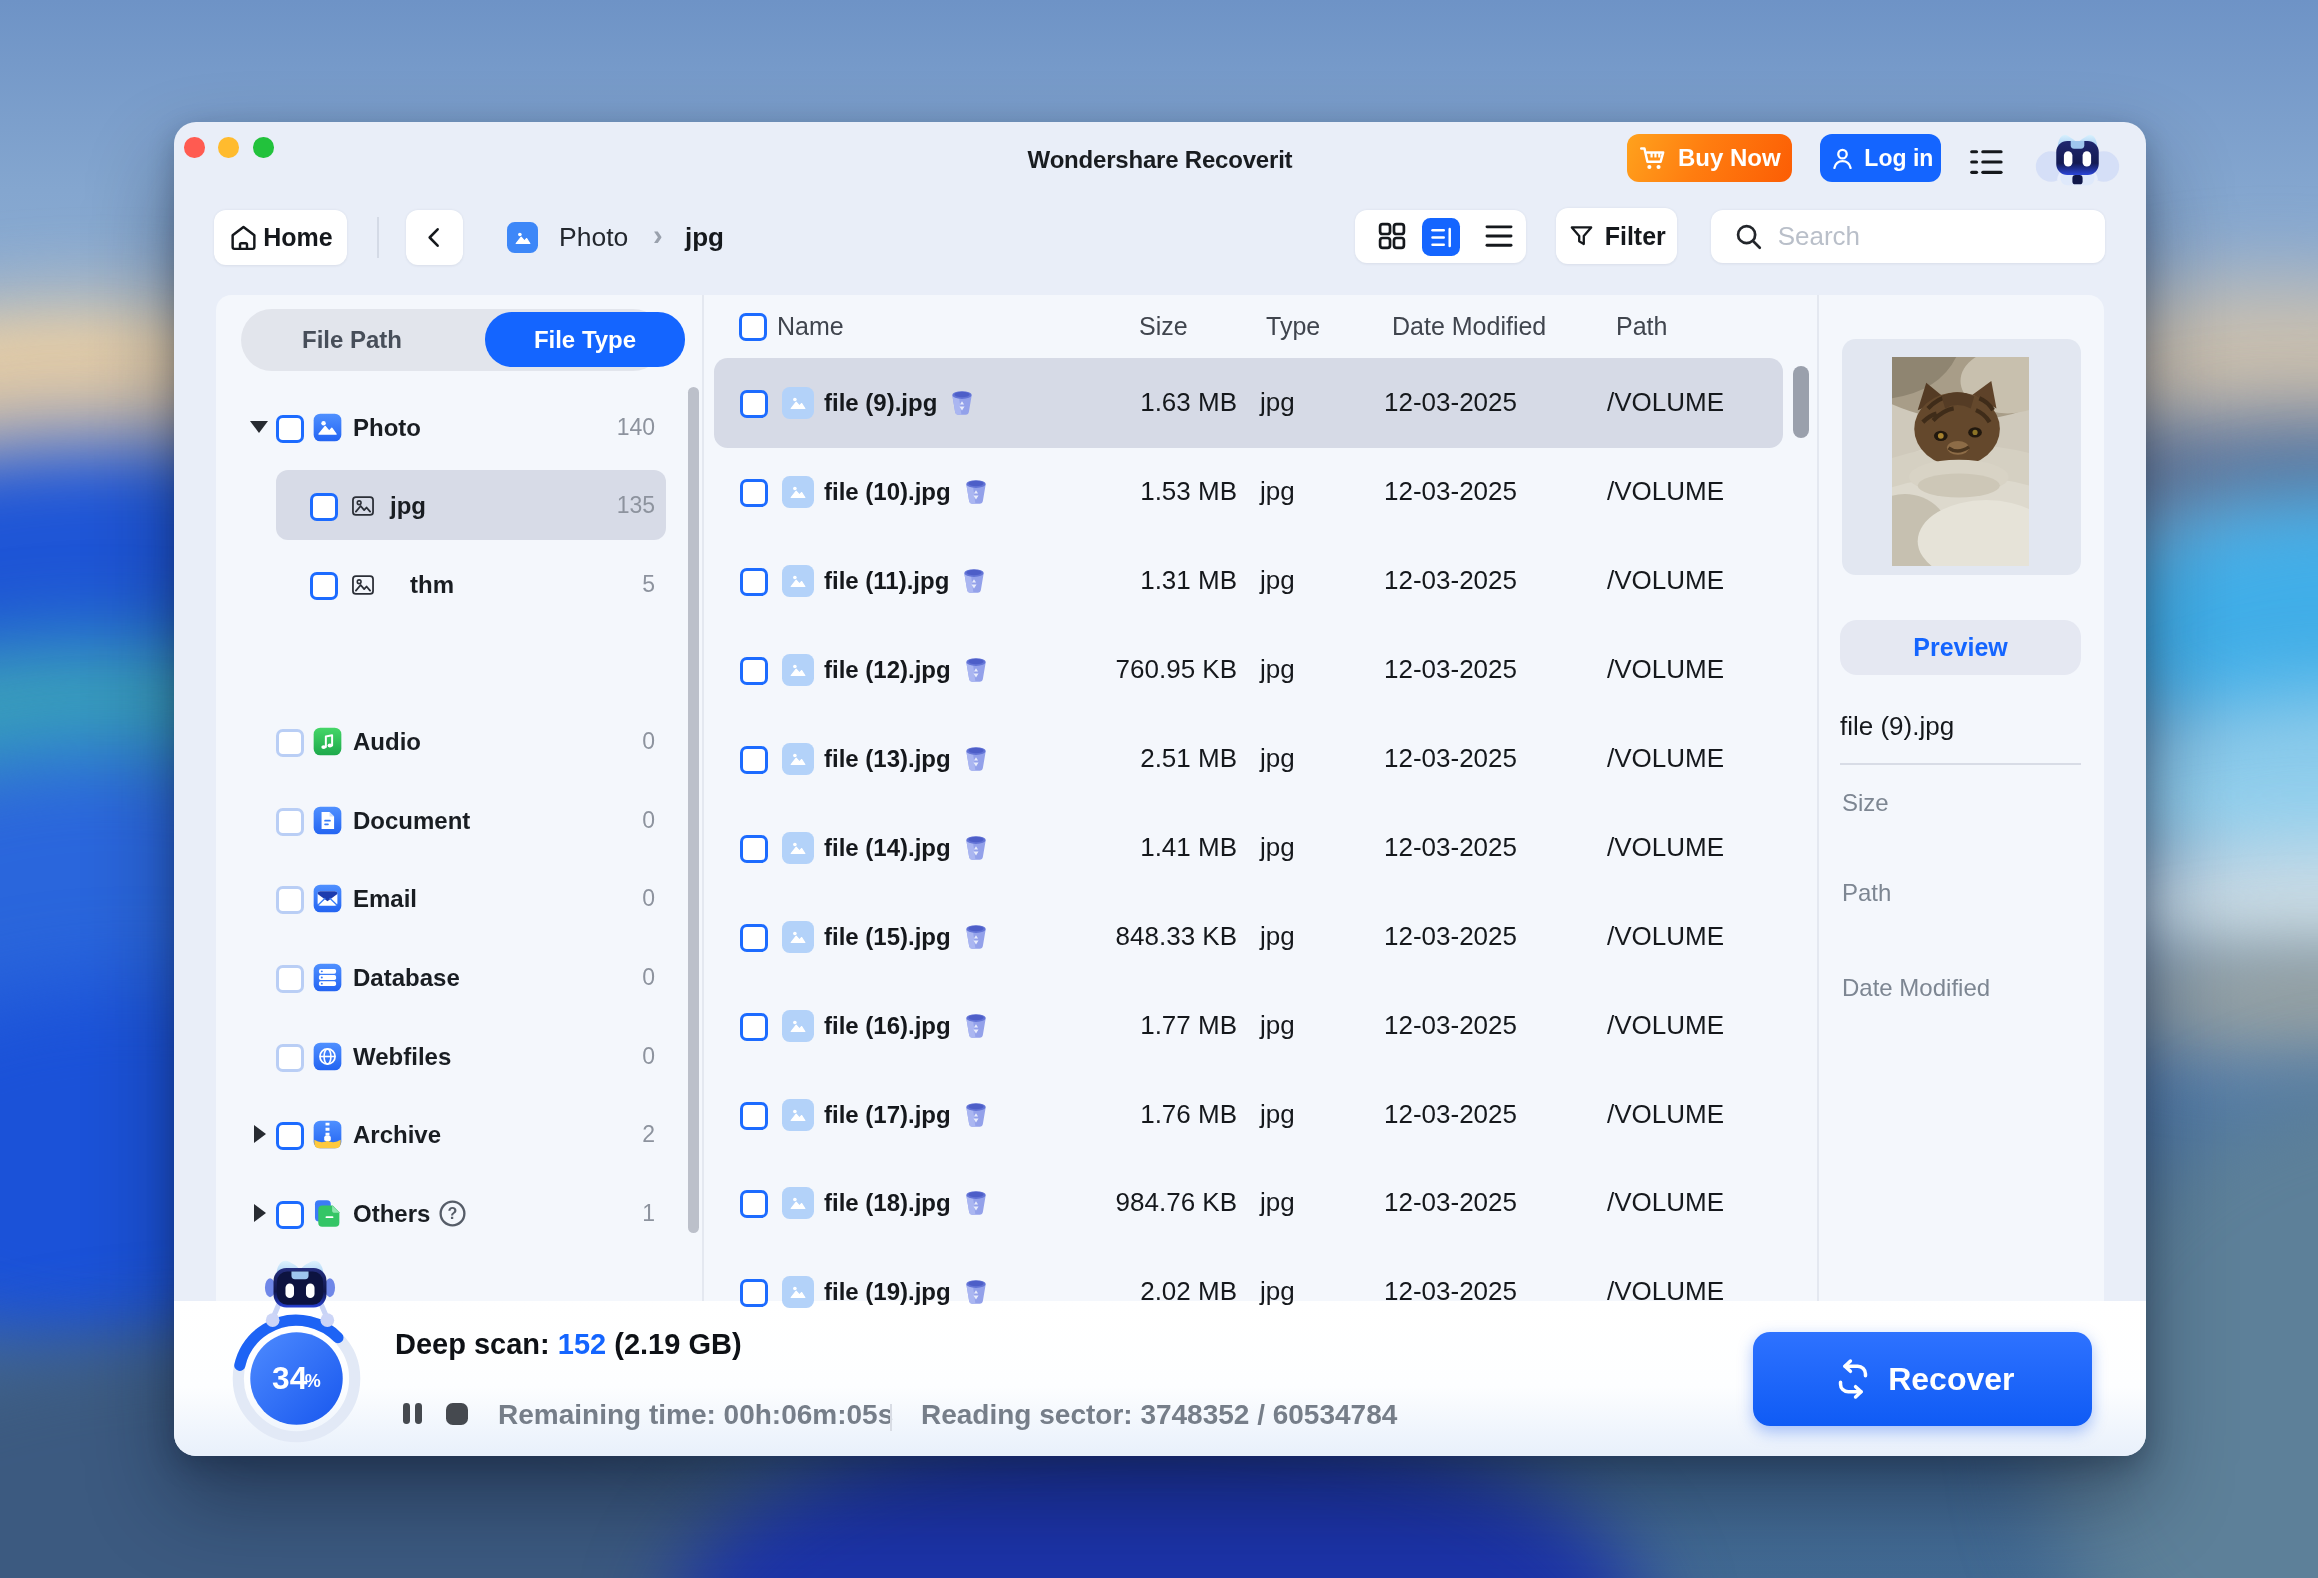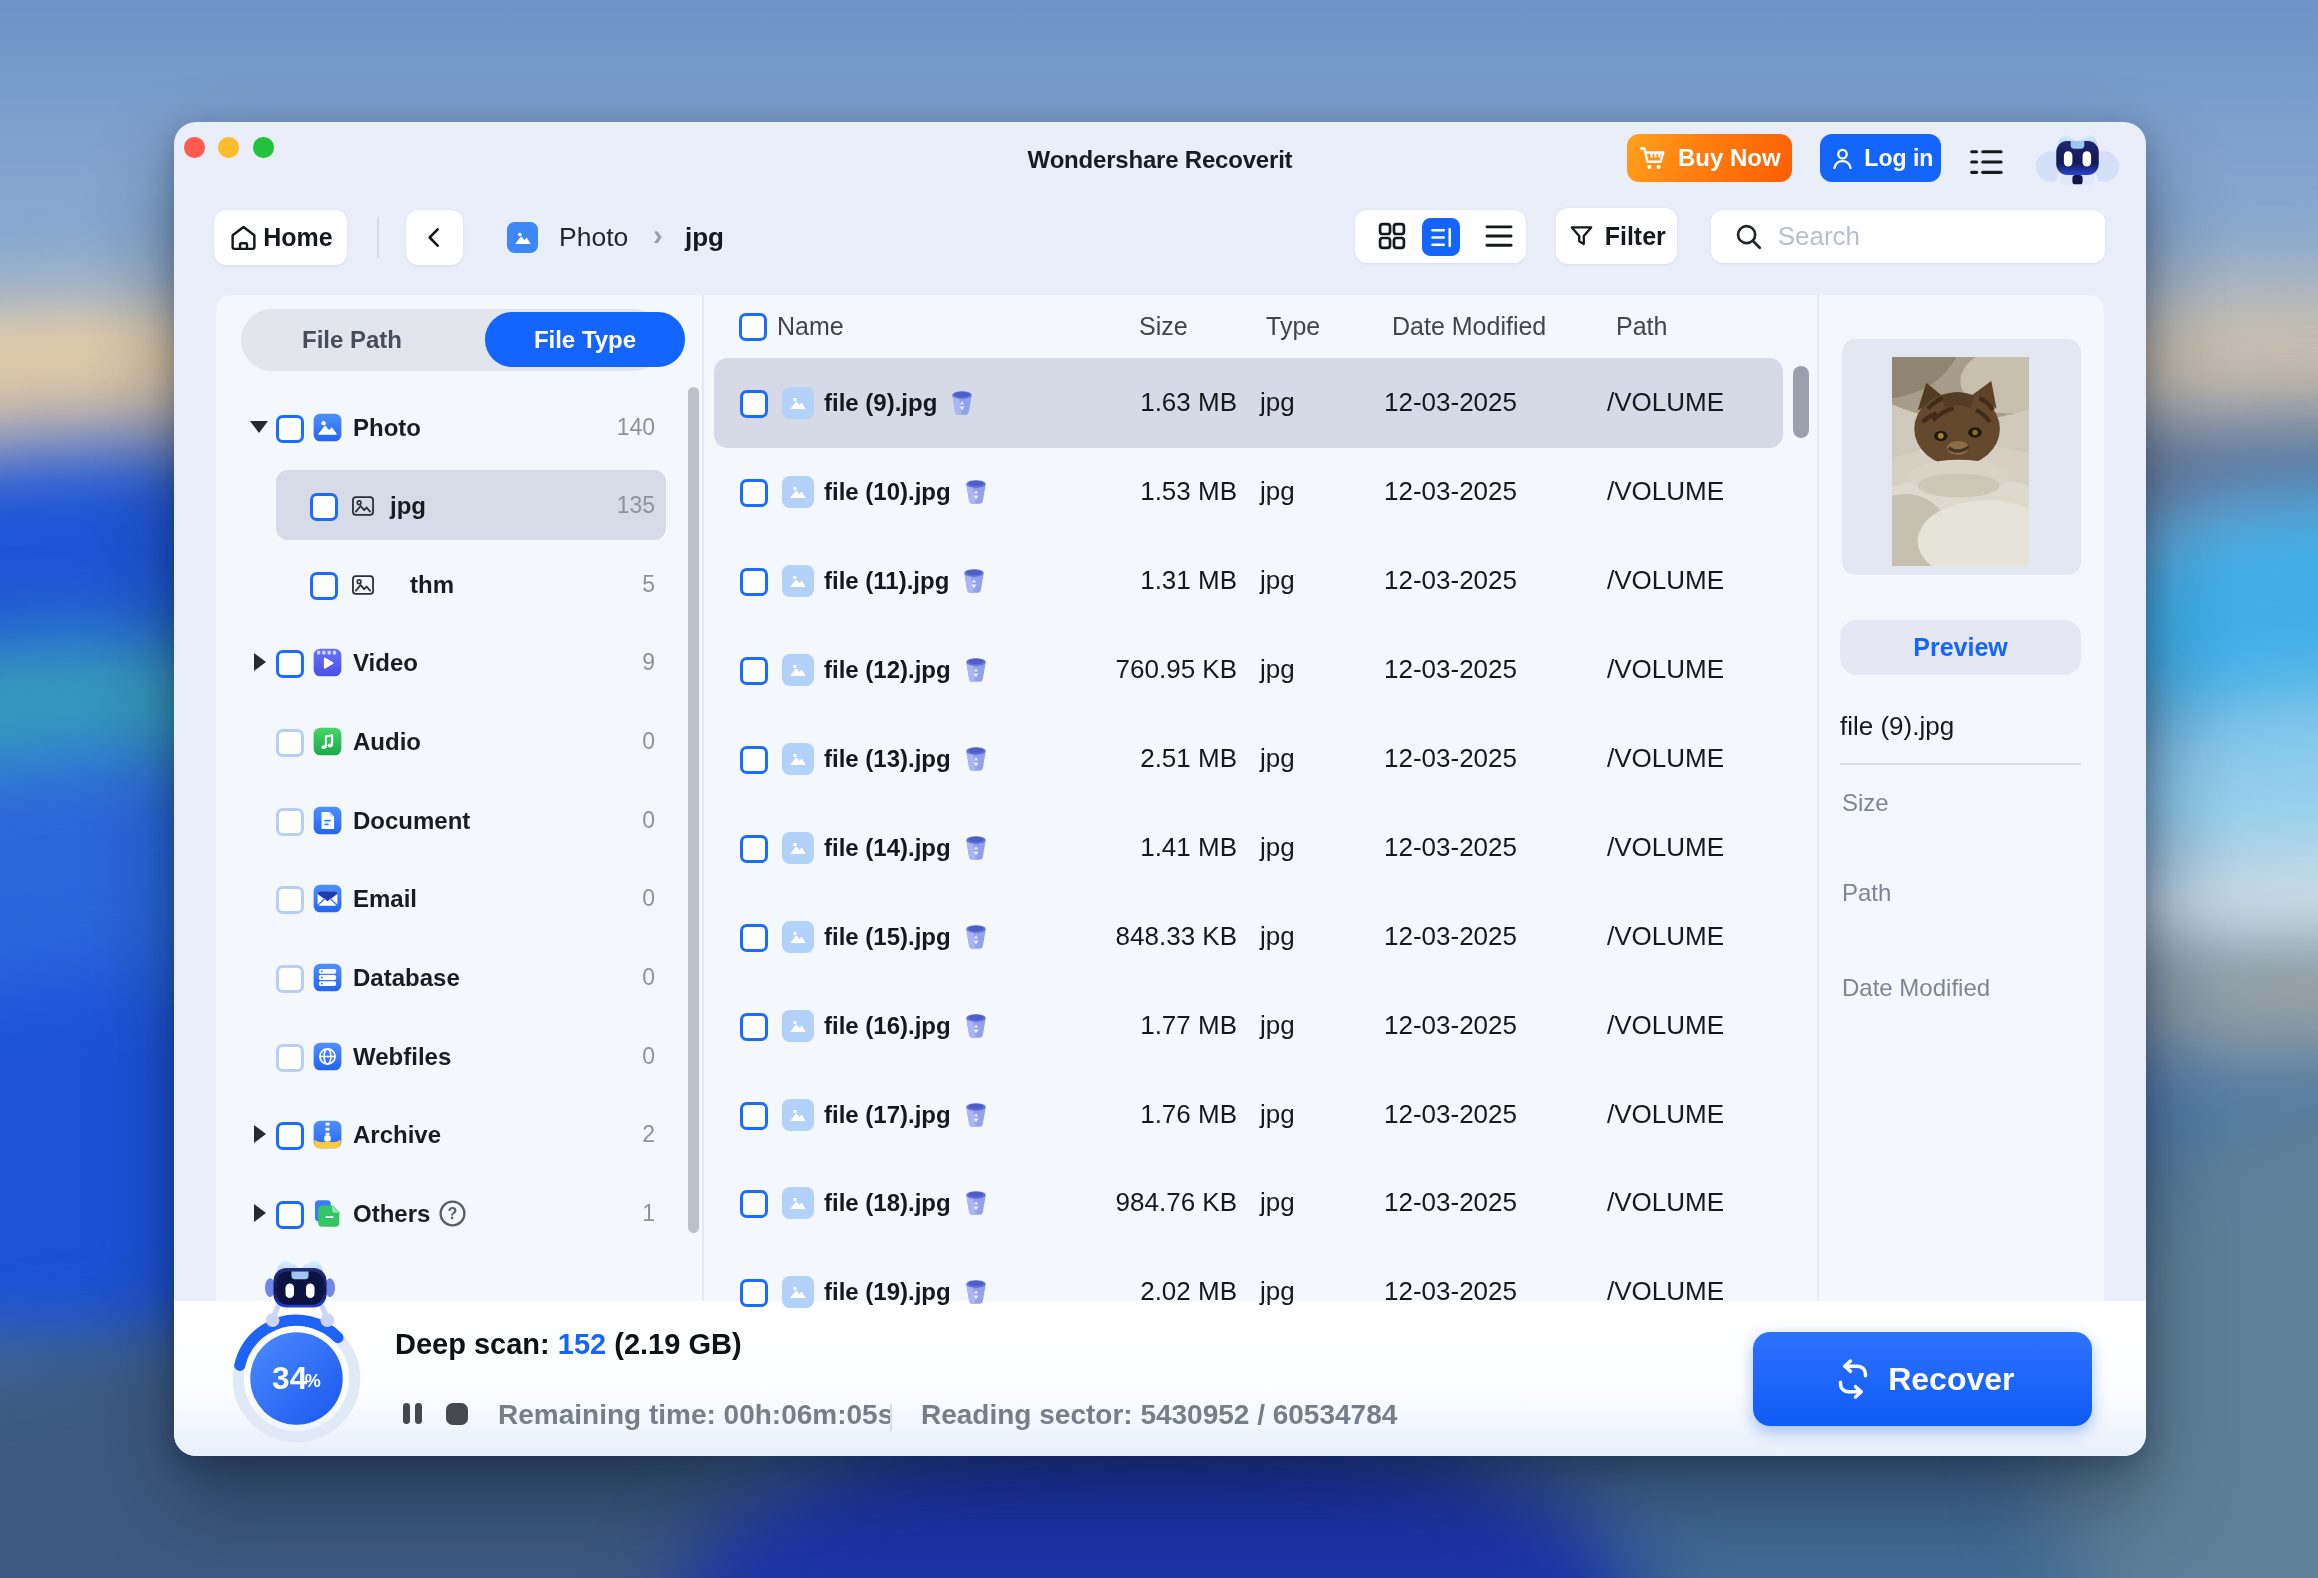--- a/index.html
+++ b/index.html
@@ -254,40 +254,20 @@
     <div class="row" style="top:250px;">
         <div class="cb" style="left:94px;top:26.5px;"></div>
         <svg class="abs" viewBox="0 0 44 44" style="left:134px;top:26.5px;width:26px;height:26px;">
           <rect x="5" y="7" width="34" height="30" rx="5" fill="none" stroke="#2b2f37" stroke-width="3"></rect>
           <circle cx="15.5" cy="16.5" r="3.2" fill="none" stroke="#2b2f37" stroke-width="2.6"></circle>
           <path d="M10 31.5 L18 22 L24 29 L28 24.5 L34 31.5" fill="none" stroke="#2b2f37" stroke-width="3" stroke-linejoin="round" stroke-linecap="round"></path>
         </svg>
         <div class="lbl" style="left:174px;top:0;height:79px;line-height:79px;margin-left:20px;">thm</div>
         <div class="cnt" style="top:0;height:79px;line-height:79px;">5</div>
       </div>
-    <div class="row" style="top:328px;">
-        <div class="abs" style="left:38px;top:30px;width:0;height:0;border-top:9.4px solid transparent;border-bottom:9.4px solid transparent;border-left:12px solid #272b31;"></div>
-        <div class="cb " style="left:60px;top:26.5px;"></div>
-        <svg class="abs sic" viewBox="0 0 44 44" style="left:97px;top:25px;width:29px;height:29px;">
-          <defs>
-            <linearGradient id="gvideo" x1="0" y1="0" x2="0" y2="1">
-              <stop offset="0" stop-color="#6a74f8"></stop>
-              <stop offset="1" stop-color="#4a4ee8"></stop>
-            </linearGradient>
-          </defs>
-          <rect x="1" y="1" width="42" height="42" rx="10" fill="url(#gvideo)"></rect>
-          <rect x="6" y="4" width="5" height="6" rx="1.5" fill="#cfe0fb" opacity="0.95"></rect>
-          <rect x="14" y="4" width="5" height="6" rx="1.5" fill="#cfe0fb" opacity="0.95"></rect>
-          <rect x="22" y="4" width="5" height="6" rx="1.5" fill="#cfe0fb" opacity="0.95"></rect>
-          <rect x="30" y="4" width="5" height="6" rx="1.5" fill="#cfe0fb" opacity="0.95"></rect>
-          <path d="M18 16 L29.5 23 L18 30 Z" fill="#fff" stroke="#fff" stroke-width="3" stroke-linejoin="round"></path>
-        </svg>
-        <div class="lbl" style="left:137px;top:0;height:79px;line-height:79px;">Video</div>
-        <div class="cnt" style="top:0;height:79px;line-height:79px;">9</div>
-      </div>
     <div class="row" style="top:407px;">
         <div class="cb dis" style="left:60px;top:26.5px;"></div>
         <svg class="abs sic" viewBox="0 0 44 44" style="left:97px;top:25px;width:29px;height:29px;">
           <defs>
             <linearGradient id="gaudio" x1="0" y1="0" x2="0" y2="1">
               <stop offset="0" stop-color="#45d668"></stop>
               <stop offset="1" stop-color="#1da94b"></stop>
             </linearGradient>
           </defs>
           <rect x="1" y="1" width="42" height="42" rx="10" fill="url(#gaudio)"></rect>
@@ -696,21 +676,21 @@
       <text x="99" y="90" font-family="Liberation Sans" font-size="21" font-weight="700" fill="#fff" text-anchor="middle">%</text>
     </svg>
     <div class="ds1">Deep scan: <b>152</b>&nbsp;(2.19 GB)</div>
     <div class="abs" style="left:229px;top:102px;width:24px;height:22px;">
       <div class="abs" style="left:0;top:0;width:6.8px;height:21.4px;border-radius:3.4px;background:#45494f;"></div>
       <div class="abs" style="left:12px;top:0;width:6.8px;height:21.4px;border-radius:3.4px;background:#45494f;"></div>
     </div>
     <div class="abs" style="left:272px;top:102px;width:22px;height:22px;border-radius:6.8px;background:#45494f;"></div>
     <div class="ds2">Remaining time: 00h:06m:05s</div>
     <div class="abs" style="left:716px;top:103px;width:1.7px;height:27px;background:#d8dce4;"></div>
-    <div class="ds2" style="left:747px;">Reading sector: 5430952 / 60534784</div>
+    <div class="ds2" style="left:747px;">Reading sector: 3748352 / 60534784</div>
     <div class="recover">
       <svg viewBox="0 0 24 24" style="width:44px;height:44px;">
           <g fill="none" stroke="#fff" stroke-width="1.9" stroke-linecap="round" stroke-linejoin="round">
             <path d="M7.6 5 h7 a4.2 4.2 0 0 1 4.2 4.2 v1"></path>
             <path d="M16.4 19 h-7 a4.2 4.2 0 0 1 -4.2 -4.2 v-1"></path>
             <path d="M10.6 2.2 L7.6 5 l3 2.8"></path>
             <path d="M13.4 16.2 l3 2.8 -3 2.8"></path>
           </g>
         </svg>
       <span>Recover</span>

